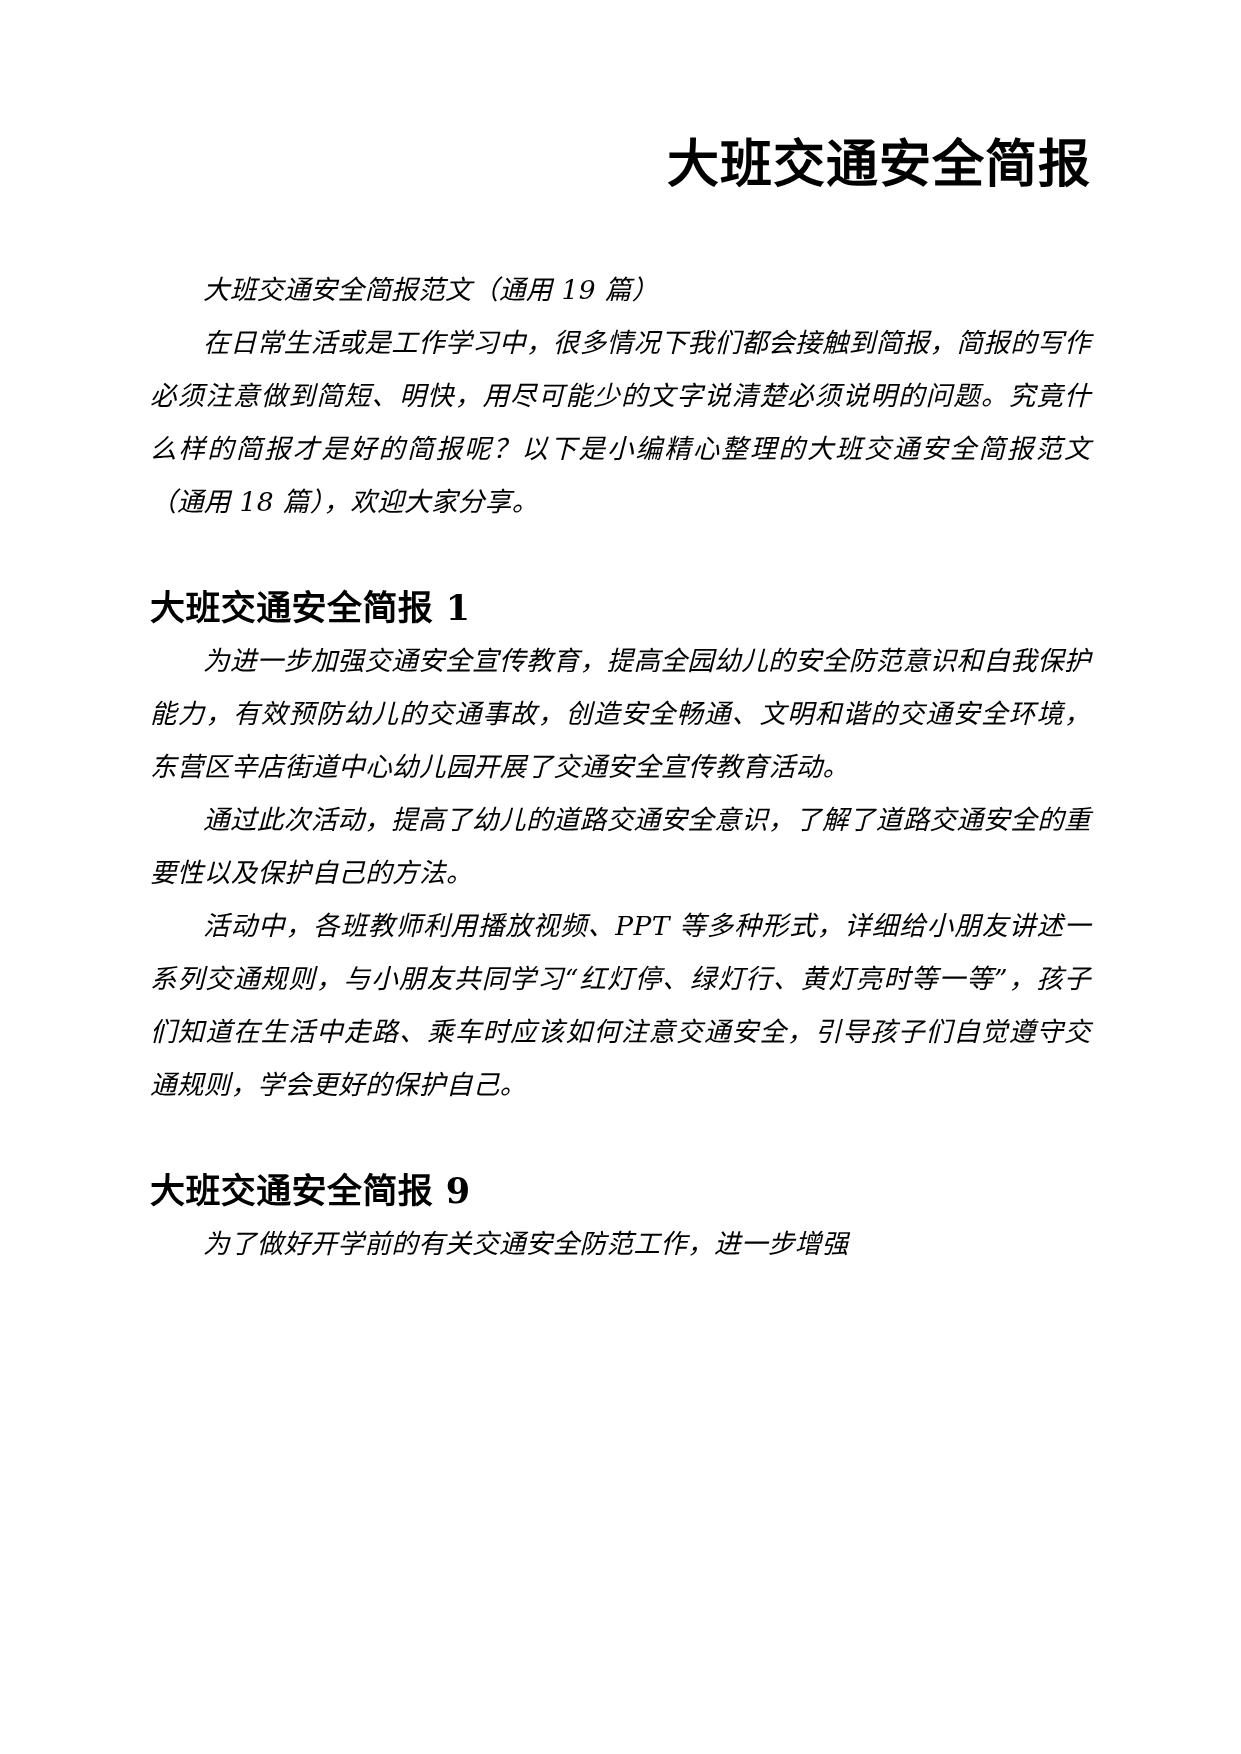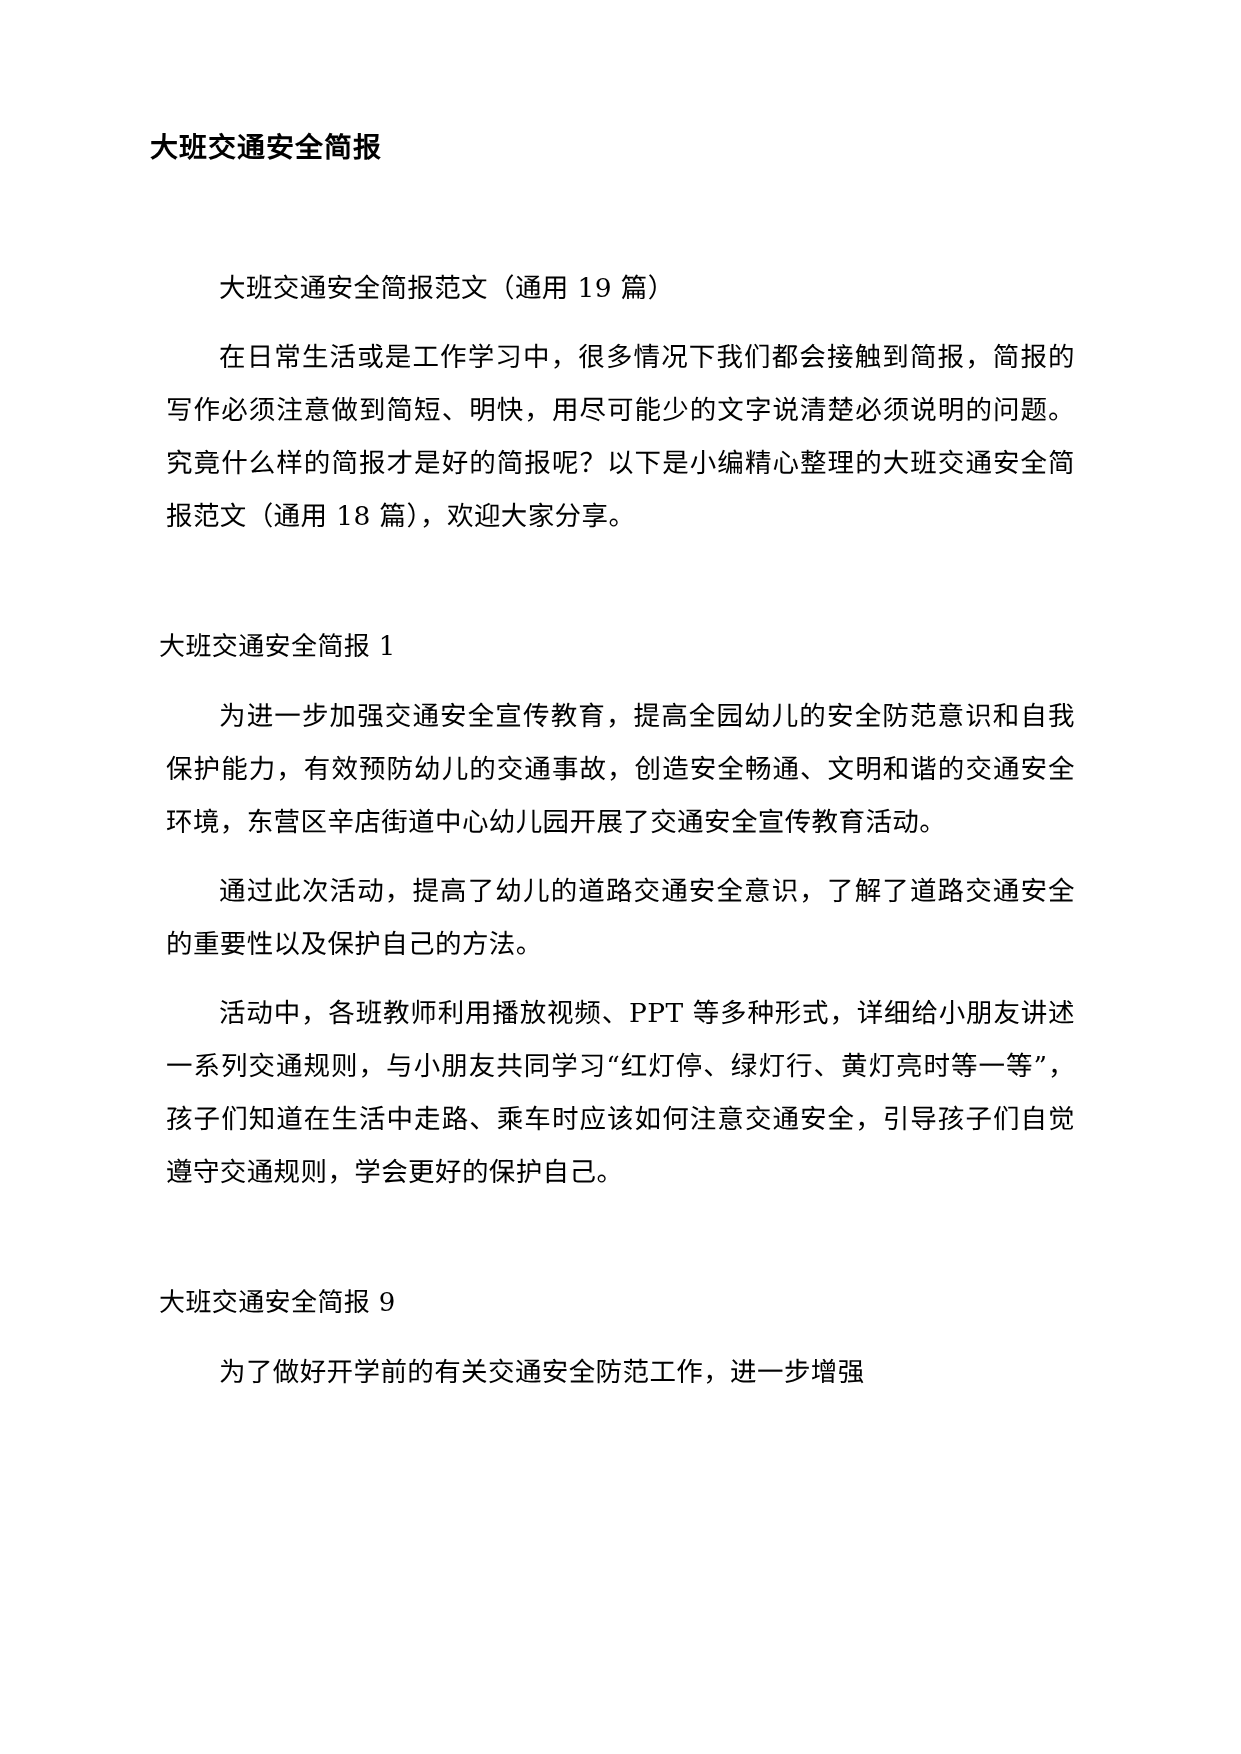--- a/index.html
+++ b/index.html
@@ -18,42 +18,44 @@
   .page {
     box-sizing: border-box;
     width: 1241px;
     height: 1754px;
     padding: 128px 150px 100px 150px;
     position: relative;
   }
   .doc-title {
     font-family: "DejaVu Sans", "Liberation Sans", sans-serif;
     font-weight: bold;
-    font-size: 28px;
+    font-size: 52px;
     line-height: 1.4;
-    text-align: left;
+    text-align: right;
     letter-spacing: 1px;
-    margin: 0 0 94px 0;
+    margin: 0 0 62px 0;
   }
   .para {
     font-size: 26.5px;
     line-height: 53px;
     text-align: justify;
     text-justify: inter-ideograph;
-    margin: 16px;
+    margin: 0;
     letter-spacing: 0.4px;
+    font-style: italic;
   }
   .indent {
     text-indent: 2em;
   }
   .section-head {
-    font-size: 26px;
+    font-size: 35px;
     line-height: 53px;
-    margin: 9px;
+    margin: 0;
     letter-spacing: 0.4px;
+    font-weight: bold;
   }
   .gap-block {
     height: 53px;
   }
 </style>
 </head>
 <body>
 
 <div class="page">
 

